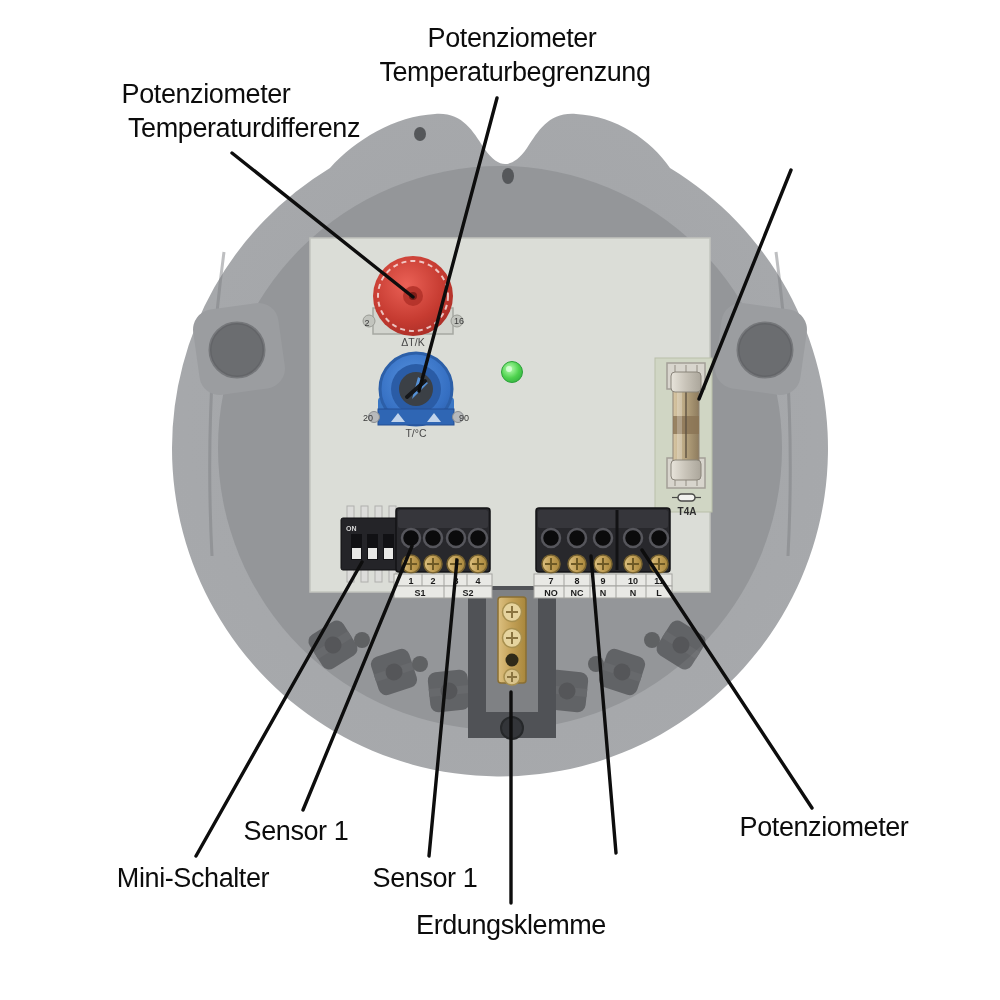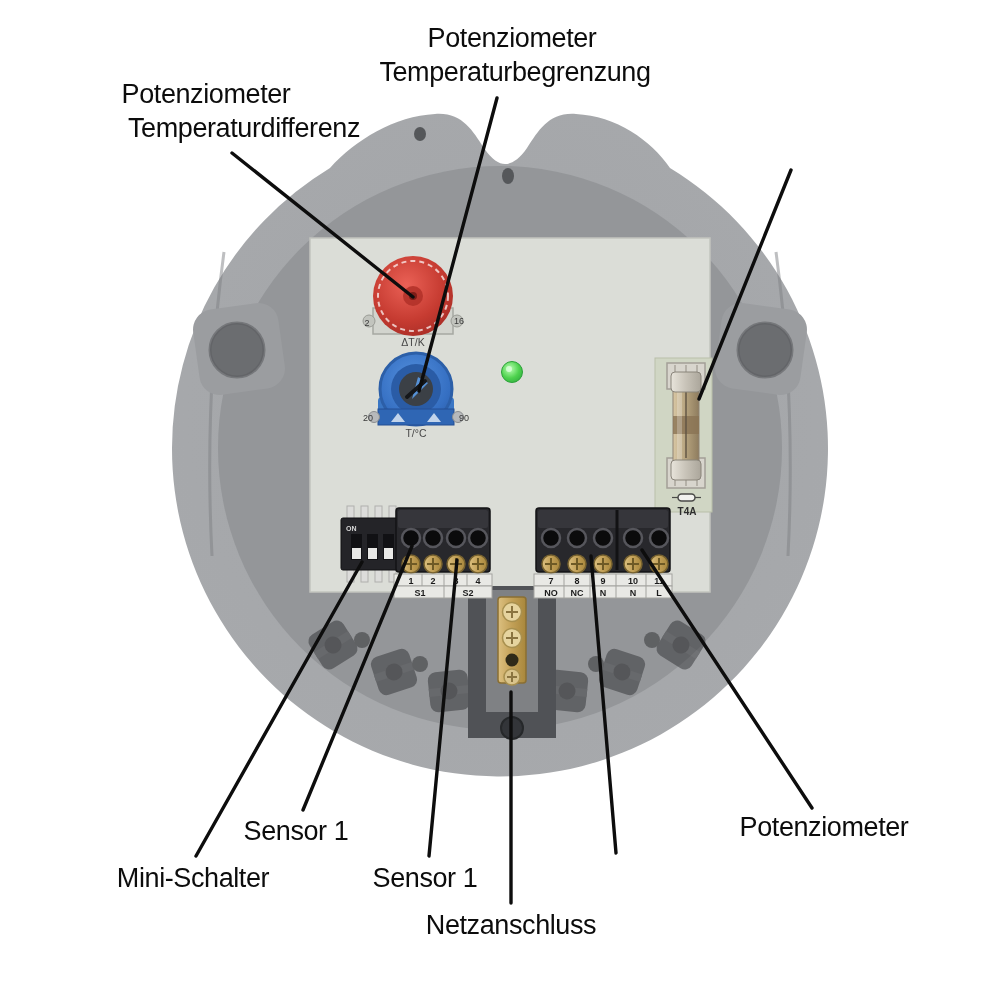--- a/index.html
+++ b/index.html
@@ -294,14 +294,14 @@
 </svg>
 
   <div class="lbl" style="left:512px;top:24px">Potenziometer</div>
   <div class="lbl" style="left:515px;top:58px">Temperaturbegrenzung</div>
   <div class="lbl" style="left:206px;top:80px">Potenziometer</div>
   <div class="lbl" style="left:244px;top:114px">Temperaturdifferenz</div>
   <div class="lbl" style="left:296px;top:817px">Sensor 1</div>
   <div class="lbl" style="left:193px;top:864px">Mini-Schalter</div>
   <div class="lbl" style="left:425px;top:864px">Sensor 1</div>
   <div class="lbl" style="left:824px;top:813px">Potenziometer</div>
-  <div class="lbl" style="left:511px;top:911px">Netzanschluss</div>
+  <div class="lbl" style="left:511px;top:911px">Erdungsklemme</div>
 </div>
 
 </body></html>

